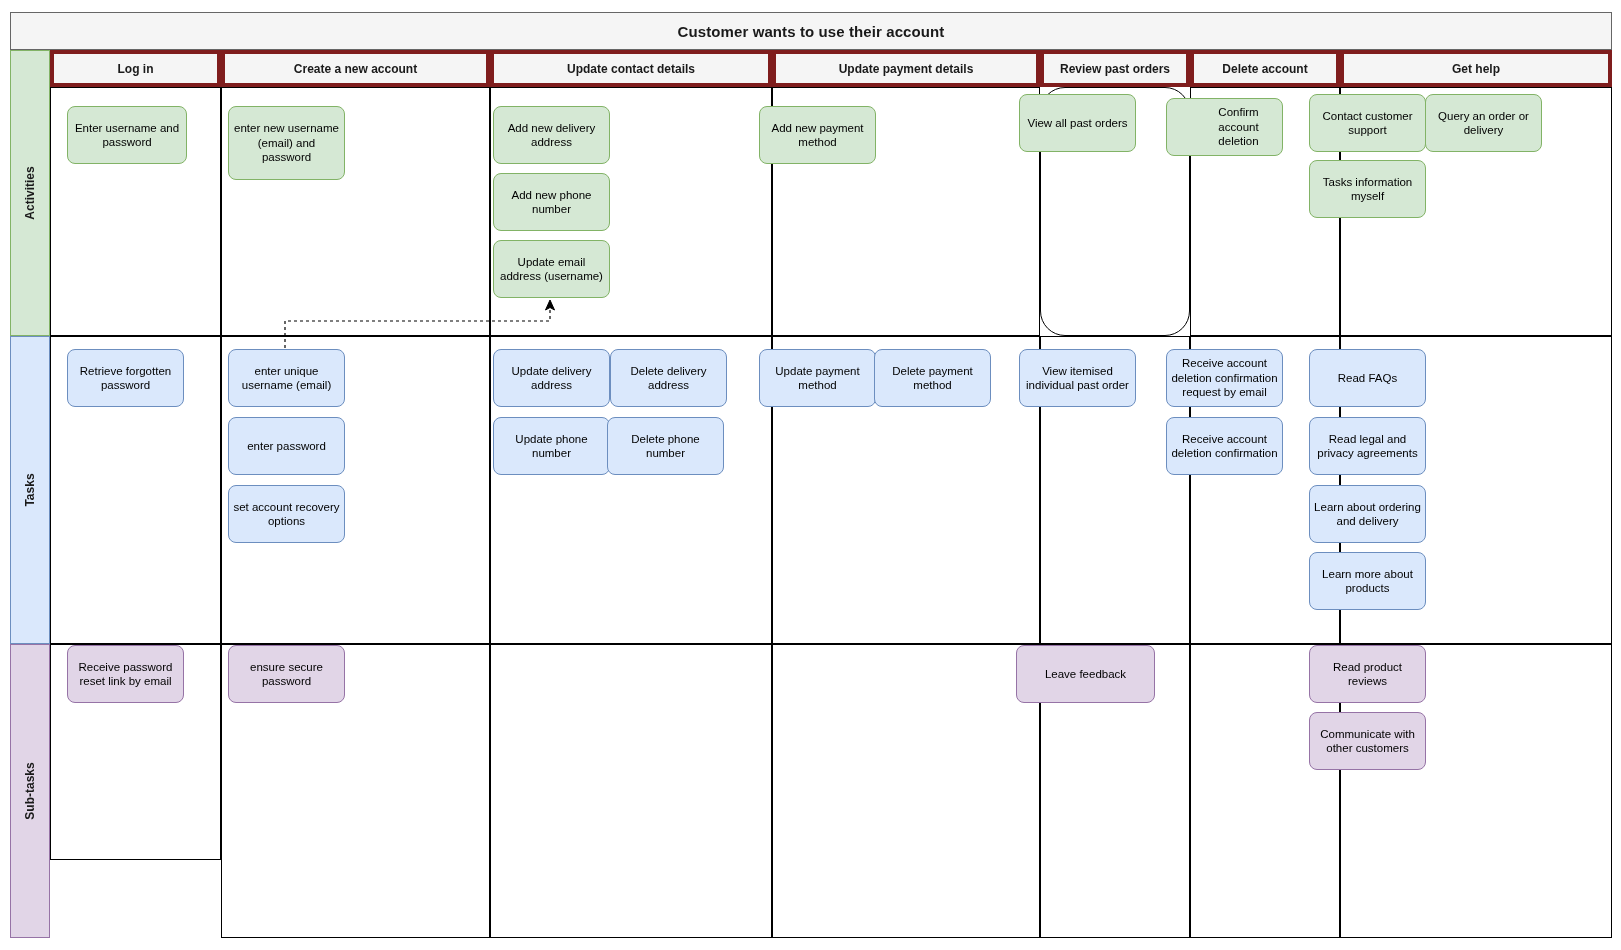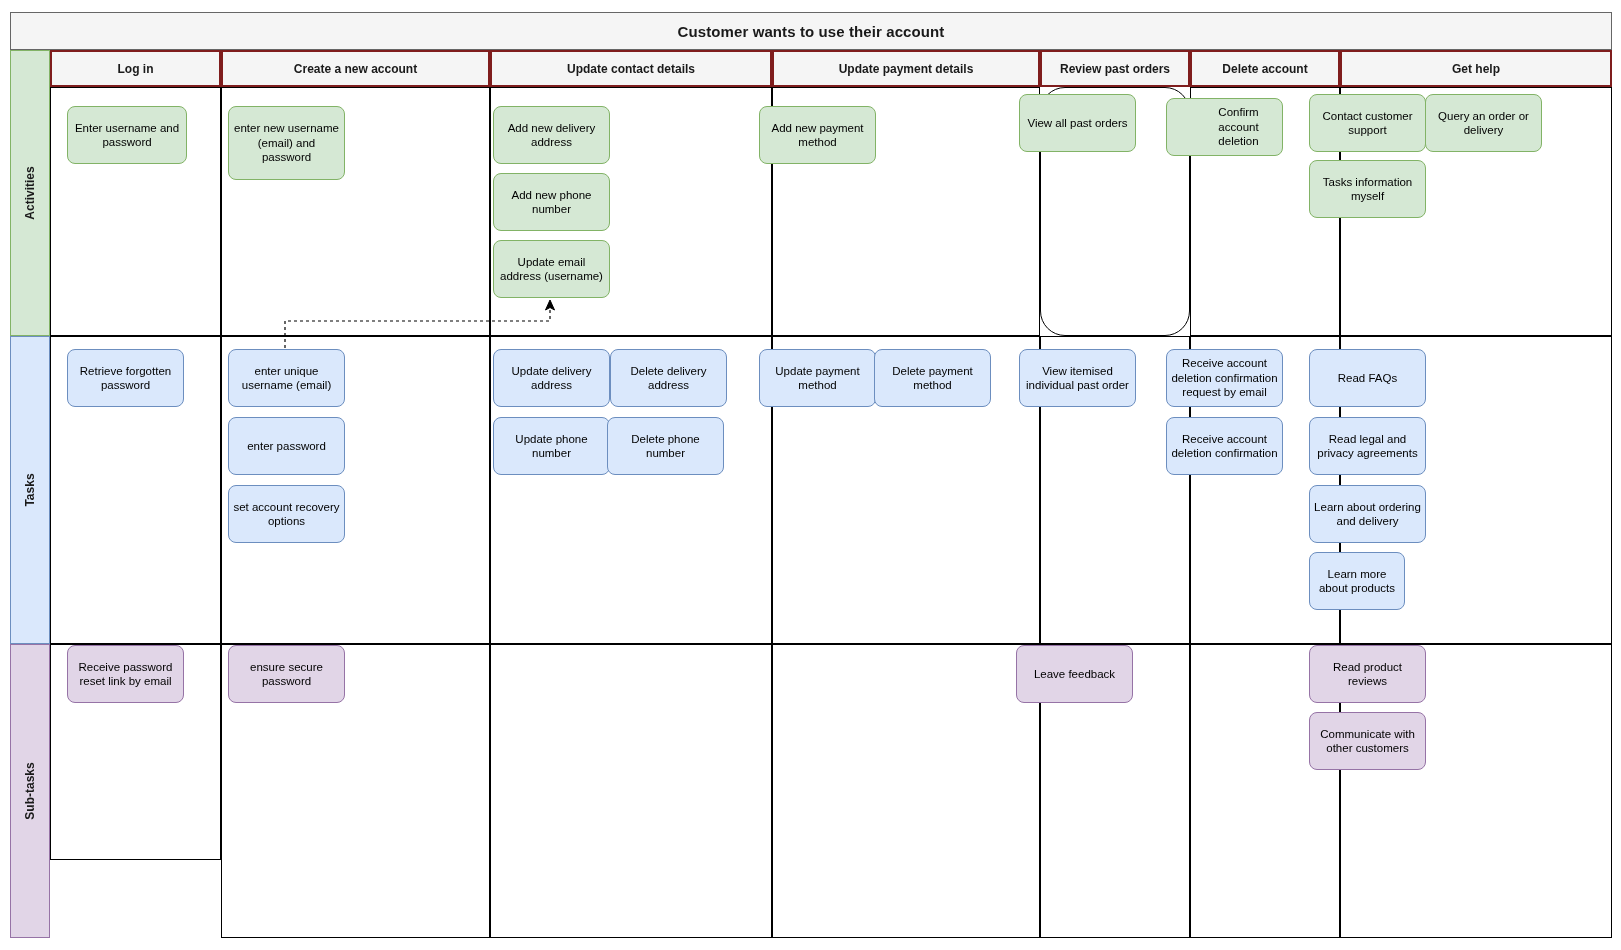--- a/index.html
+++ b/index.html
@@ -55,21 +55,21 @@
   .lane-activities { background: #d5e8d4; border-color: #82b366; }
   .lane-tasks      { background: #dae8fc; border-color: #6c8ebf; }
   .lane-subtasks   { background: #e1d5e7; border-color: #9673a6; }
 
   
   .col-header {
     position: absolute;
     top: 50px;
     height: 37px;
     background: #f5f5f5;
-    border: 2px solid #7f1d1d;
+    border: 4px solid #7f1d1d;
     display: flex;
     align-items: center;
     justify-content: center;
     text-align: center;
     padding: 0 4px;
   }
   .col-header span {
     font-size: 12px;
     font-weight: bold;
     color: #1a1a1a;
@@ -204,37 +204,37 @@
 
   <div class="body-cell" style="left:1190px; top:336px; width:150px; height:308px;">
     <div class="card card-blue" style="left:-25px; top:12px; width:117px; height:58px;">Receive account deletion confirmation request by email</div>
     <div class="card card-blue" style="left:-25px; top:80px; width:117px; height:58px;">Receive account deletion confirmation</div>
   </div>
 
   <div class="body-cell" style="left:1340px; top:336px; width:272px; height:308px;">
     <div class="card card-blue" style="left:-32px; top:12px; width:117px; height:58px;">Read FAQs</div>
     <div class="card card-blue" style="left:-32px; top:80px; width:117px; height:58px;">Read legal and privacy agreements</div>
     <div class="card card-blue" style="left:-32px; top:148px; width:117px; height:58px;">Learn about ordering and delivery</div>
-    <div class="card card-blue" style="left:-32px; top:215px; width:96px; height:58px;">Learn more about products</div>
+    <div class="card card-blue" style="left:-32px; top:215px; width:117px; height:58px;">Learn more about products</div>
   </div>
 
   <div class="body-cell" style="left:50px; top:644px; width:171px; height:216px;">
     <div class="card card-purple" style="left:16px; top:0px; width:117px; height:58px;">Receive password reset link by email</div>
   </div>
 
   <div class="body-cell" style="left:221px; top:644px; width:269px; height:294px;">
     <div class="card card-purple" style="left:6px; top:0px; width:117px; height:58px;">ensure secure password</div>
   </div>
 
   <div class="body-cell" style="left:490px; top:644px; width:282px; height:294px;"></div>
 
   <div class="body-cell" style="left:772px; top:644px; width:268px; height:294px;"></div>
 
   <div class="body-cell" style="left:1040px; top:644px; width:150px; height:294px;">
-    <div class="card card-purple" style="left:-25px; top:0px; width:117px; height:58px;">Leave feedback</div>
+    <div class="card card-purple" style="left:-25px; top:0px; width:139px; height:58px;">Leave feedback</div>
   </div>
 
   <div class="body-cell" style="left:1190px; top:644px; width:150px; height:294px;"></div>
 
   <div class="body-cell" style="left:1340px; top:644px; width:272px; height:294px;">
     <div class="card card-purple" style="left:-32px; top:0px; width:117px; height:58px;">Read product reviews</div>
     <div class="card card-purple" style="left:-32px; top:67px; width:117px; height:58px;">Communicate with other customers</div>
   </div>
 
   <svg id="connector">

